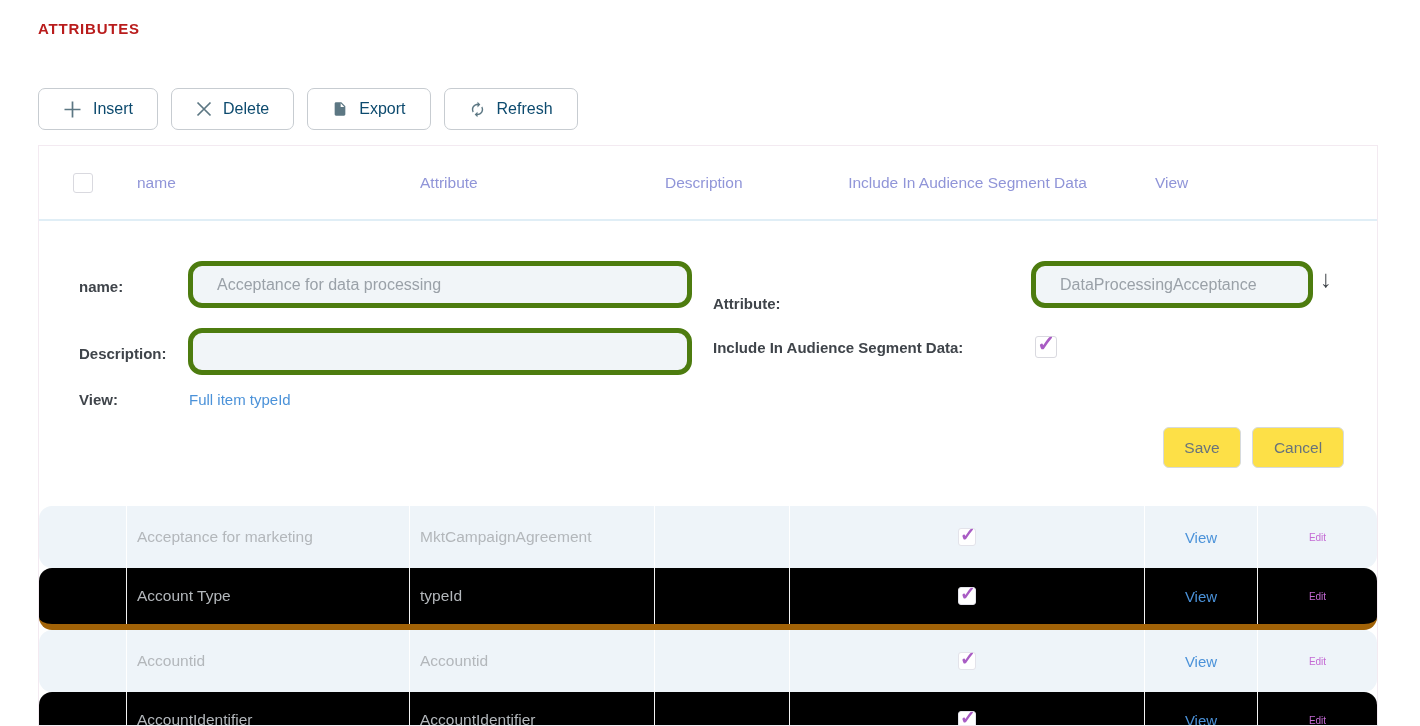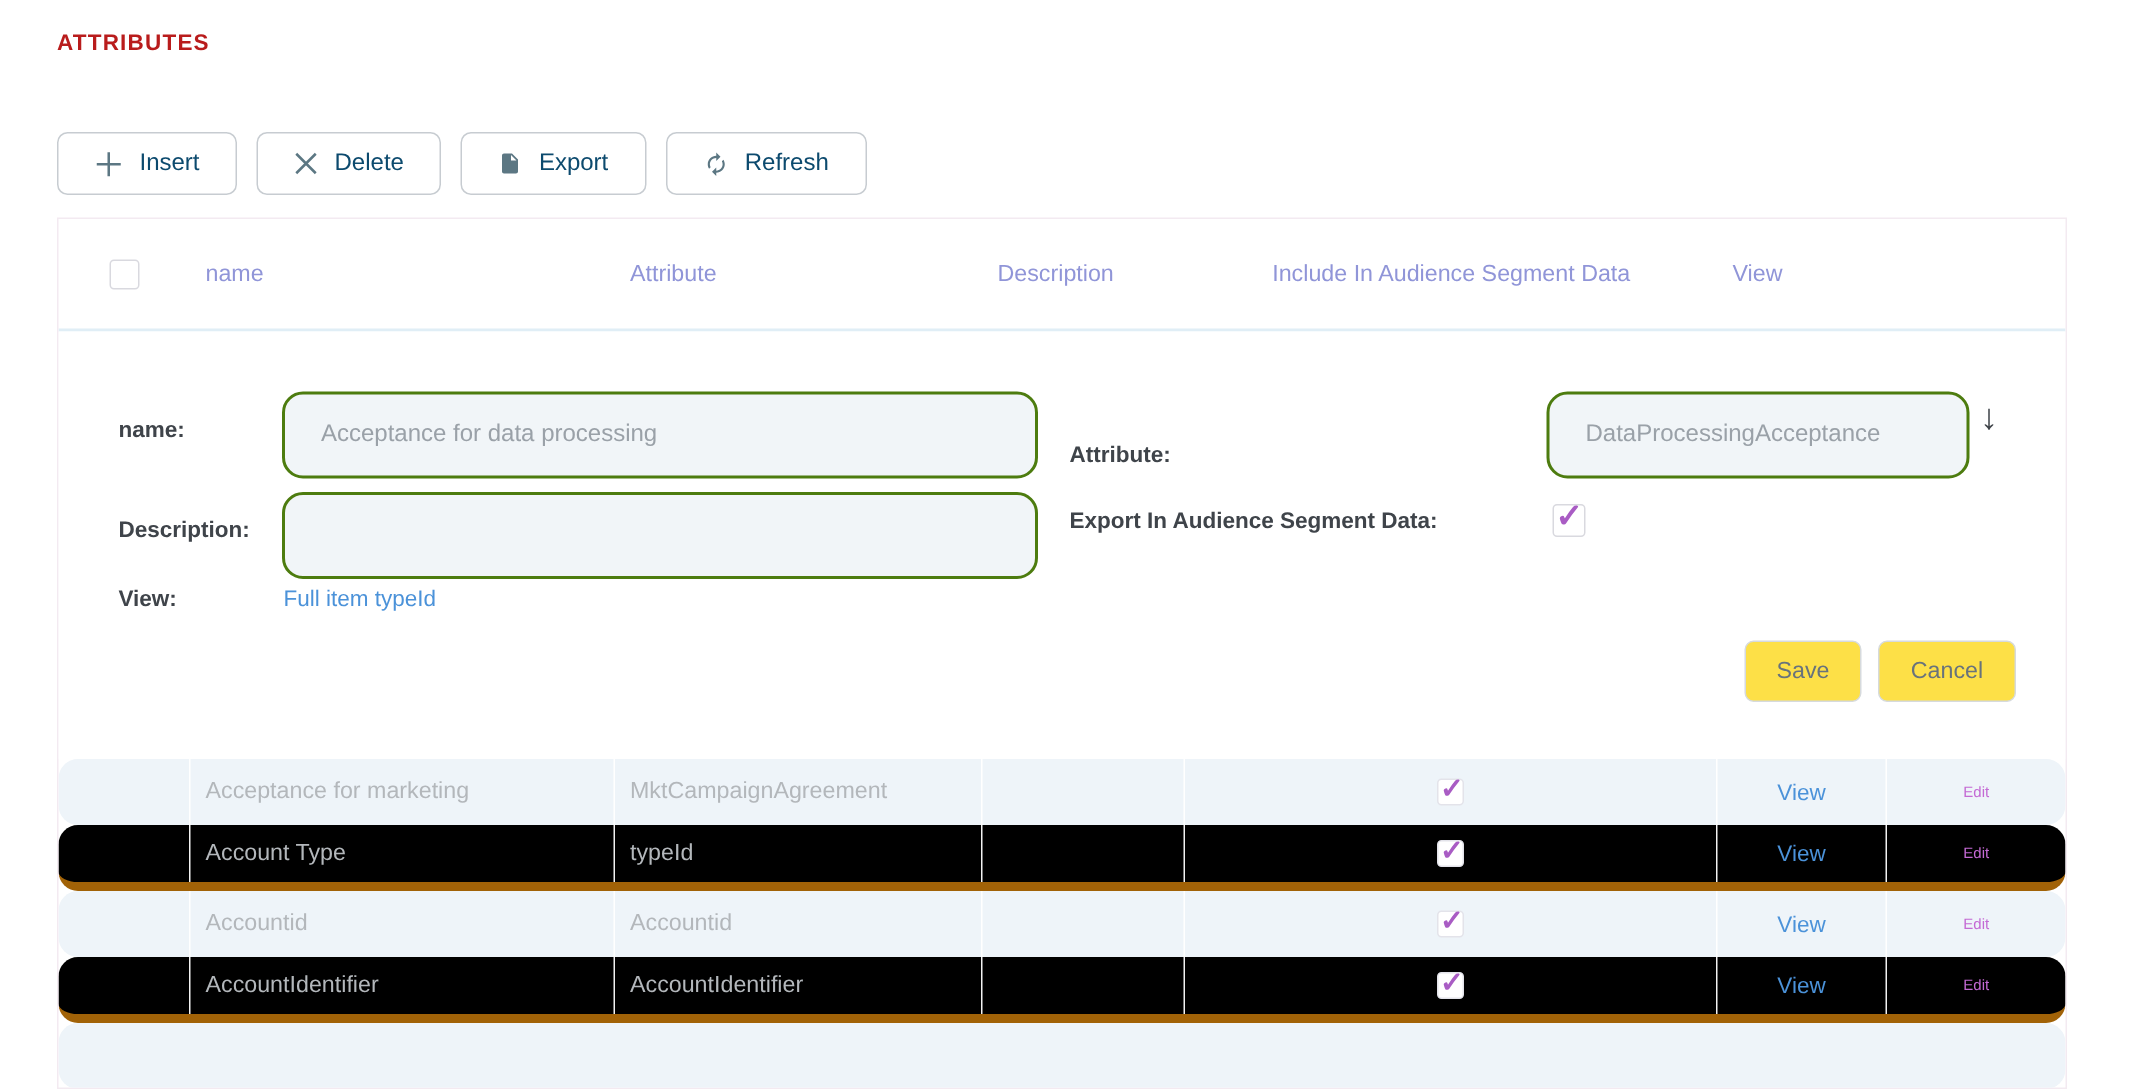--- a/index.html
+++ b/index.html
@@ -30,36 +30,36 @@
     border-radius: 3px; position: relative; }
   .checkbox .tick { position: absolute; left: 1px; top: -6px; font-size: 20px; font-weight: 700;
     color: #a95cc4; display: none; }
   .checkbox.checked .tick { display: block; }
   .row-check { width: 18px; height: 18px; border-color: #e3e3ea; }
   .row-check .tick { font-size: 19px; left: 1px; top: -6px; }
 
   
   .edit-form { position: relative; height: 285px; background: #fff; }
   .form-label { position: absolute; font-size: 15px; font-weight: 700; color: #3f444a; }
-  .text-input { position: absolute; height: 58px; width: 504px; background: #f1f5f8;
-    border: 2px solid #4d7c0f; border-radius: 14px; padding: 0 24px; font-size: 16px;
+  .text-input { position: absolute; height: 47px; width: 504px; background: #f1f5f8;
+    border: 5px solid #4d7c0f; border-radius: 14px; padding: 0 24px; font-size: 16px;
     color: #9aa1a8; font-family: "Liberation Sans", sans-serif; outline: none; }
   .dropdown-input { width: 282px; }
   .drop-arrow { position: absolute; left: 1281px; top: 46px; font-size: 24px; color: #3f4449;
     cursor: pointer; line-height: 1; }
   .link { color: #4b92d9; font-size: 15px; text-decoration: none; cursor: pointer; }
   .form-view-link { position: absolute; left: 150px; top: 170px; }
   .form-btn { position: absolute; top: 206px; height: 41px; background: #fde047;
     border: 1px solid #d6dadd; border-radius: 6px; color: #68737c; font-size: 15.5px;
     font-family: "Liberation Sans", sans-serif; cursor: pointer; }
   .save-btn { left: 1124px; width: 78px; }
   .cancel-btn { left: 1213px; width: 92px; }
 
   
-  .data-row { height: 44px; border-radius: 13px; }
+  .data-row { height: 62px; border-radius: 13px; }
   .data-row.tint { background: #eef4f9; --sep: #ffffff; }
   .data-row.plain { background: #000000; --sep: #f2f2f2; border-bottom: 6px solid #a16207; }
   .cell { display: flex; align-items: center; height: 100%; border-right: 1px solid var(--sep);
     font-size: 15.5px; color: #b3b7bb; padding-left: 10px; overflow: hidden; }
   .cell.center { justify-content: center; padding-left: 0; }
   .cell:last-child { border-right: none; }
   .edit-link { color: #c46ad4; font-size: 10px; cursor: pointer; text-decoration: none; }
 </style>
 </head>
 <body>
@@ -121,21 +121,21 @@
       <label class="form-label" style="left:40px; top:57px;">name:</label>
       <input class="text-input" style="left: 149px; top: 40px;" value="Acceptance for data processing">
 
       <label class="form-label" style="left:674px; top:74px;">Attribute:</label>
       <input class="text-input dropdown-input" style="left: 992px; top: 40px;" value="DataProcessingAcceptance">
       <span class="drop-arrow">↓</span>
 
       <label class="form-label" style="left:40px; top:124px;">Description:</label>
       <input class="text-input" style="left: 149px; top: 107px;" value="">
 
-      <label class="form-label" style="left:674px; top:118px;">Export In Audience Segment Data:</label>
+      <label class="form-label" style="left:674px; top:118px;">Include In Audience Segment Data:</label>
       <span class="checkbox checked" style="position:absolute; left:996px; top:115px; width:22px; height:22px;">
           <span class="tick" style="font-size:22px;">✓</span>
         </span>
 
       <label class="form-label" style="left:40px; top:170px;">View:</label>
       <a class="link form-view-link">Full item typeId</a>
 
       <button class="form-btn save-btn">Save</button>
       <button class="form-btn cancel-btn">Cancel</button>
     </div>

